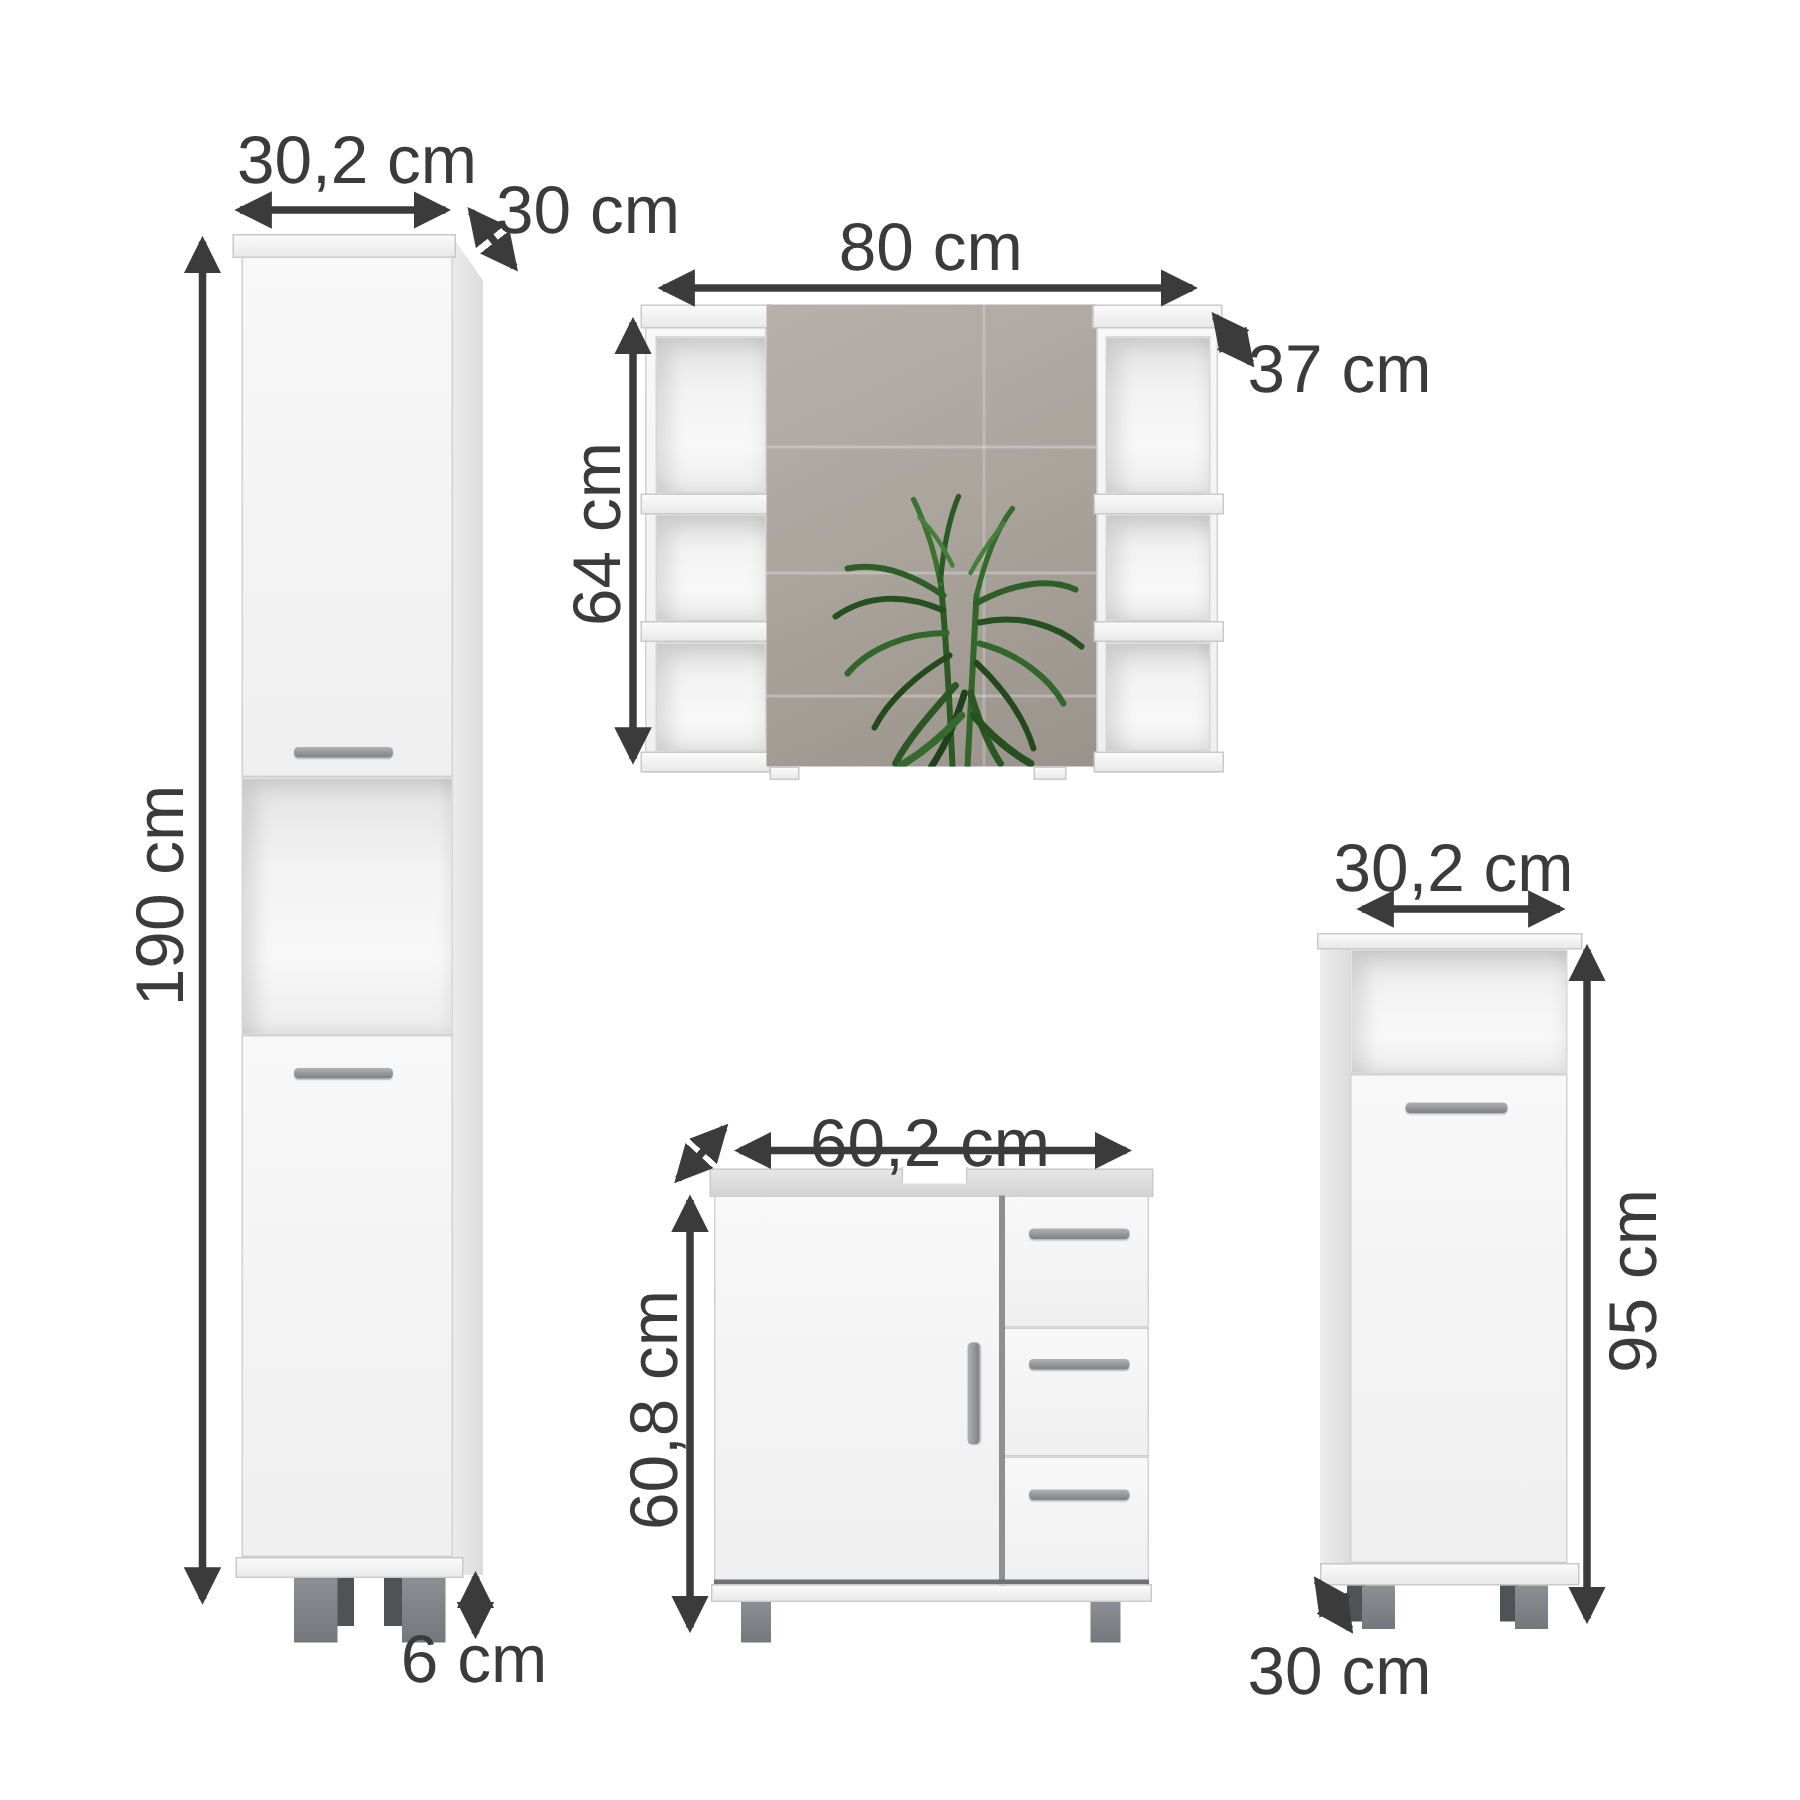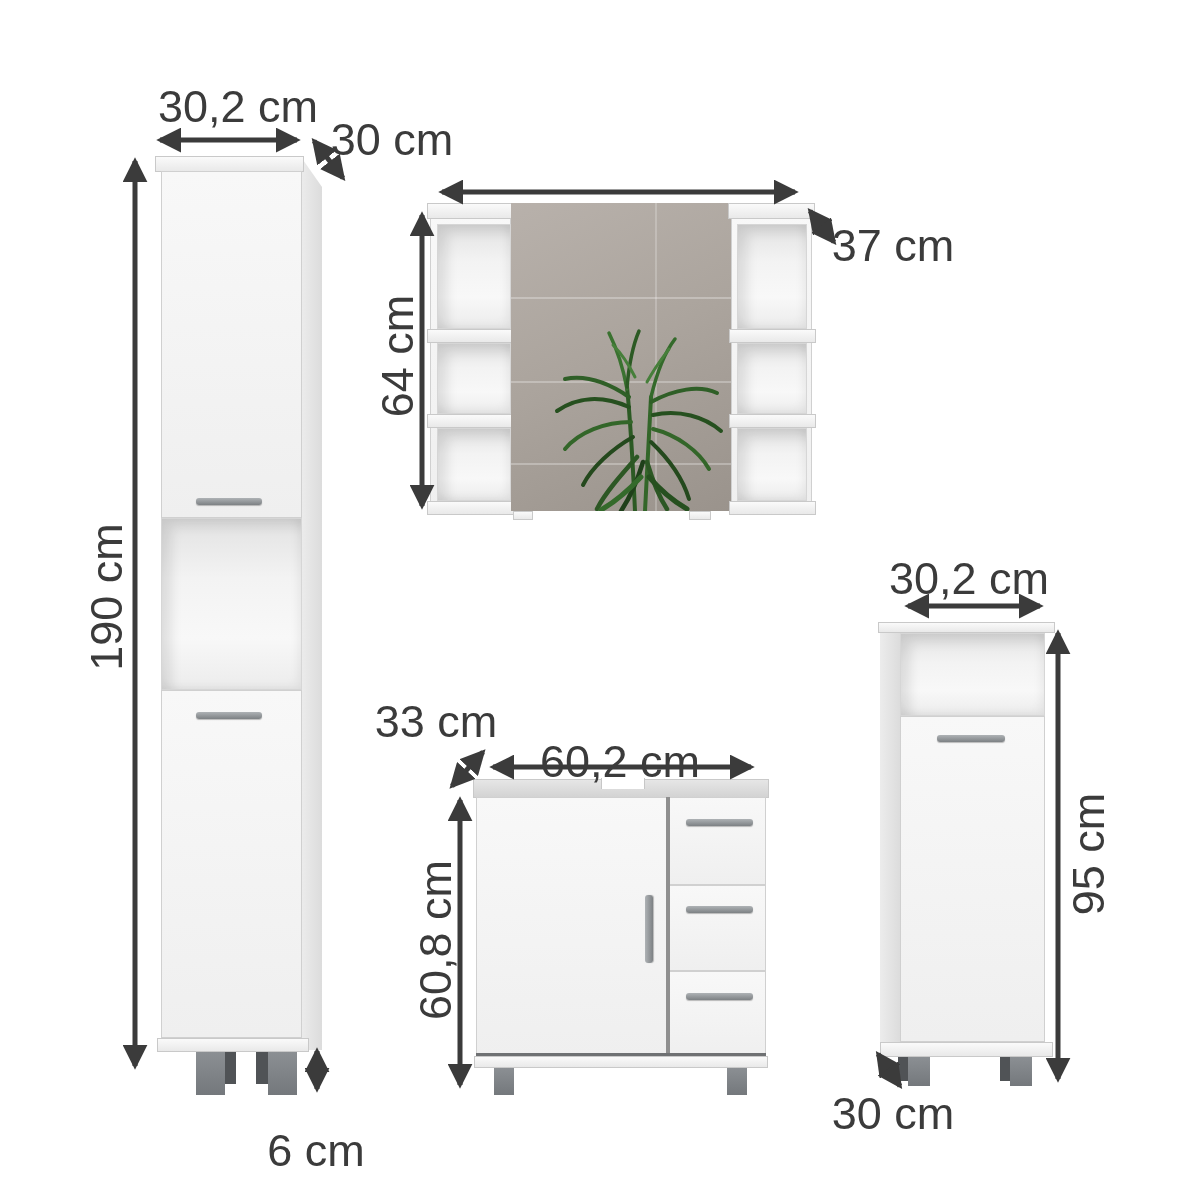--- a/index.html
+++ b/index.html
@@ -157,26 +157,26 @@
       <line x1="460" y1="800" x2="460" y2="1085" marker-start="url(#ah)" marker-end="url(#ah)"></line>
       <line x1="908" y1="606" x2="1040" y2="606" marker-start="url(#ah)" marker-end="url(#ah)"></line>
       <line x1="1058" y1="633" x2="1058" y2="1079" marker-start="url(#ah)" marker-end="url(#ah)"></line>
       <line x1="878" y1="1054" x2="900" y2="1086" marker-start="url(#ah)" marker-end="url(#ah)"></line>
     </g>
   </svg>
 
   <div class="label" style="left:148px;top:84px;width:180px;">30,2 cm</div>
   <div class="label" style="left:328px;top:117px;width:128px;">30 cm</div>
   <div class="label rot" style="left:6px;top:574px;width:200px;height:46px;">190 cm</div>
-  <div class="label" style="left:266px;top:1083px;width:100px;margin-top:45px;">6 cm</div>
+  <div class="label" style="left:266px;top:1083px;width:100px;">6 cm</div>
 
+  <div class="label" style="left:543px;top:142px;width:155px;">80 cm</div>
   <div class="label" style="left:829px;top:223px;width:128px;">37 cm</div>
   <div class="label rot" style="left:297px;top:333px;width:200px;height:46px;">64 cm</div>
 
-  <div class="label" style="left:372px;top:699px;width:128px;">33 cm</div>
   <div class="label" style="left:530px;top:719px;width:180px;margin-top:20px;">60,2 cm</div>
   <div class="label rot" style="left:325px;top:917px;width:220px;height:46px;">60,8 cm</div>
 
   <div class="label" style="left:879px;top:556px;width:180px;">30,2 cm</div>
   <div class="label rot" style="left:988px;top:831px;width:200px;height:46px;">95 cm</div>
   <div class="label" style="left:829px;top:1091px;width:128px;">30 cm</div>
 
 </div>
 
 </body></html>

